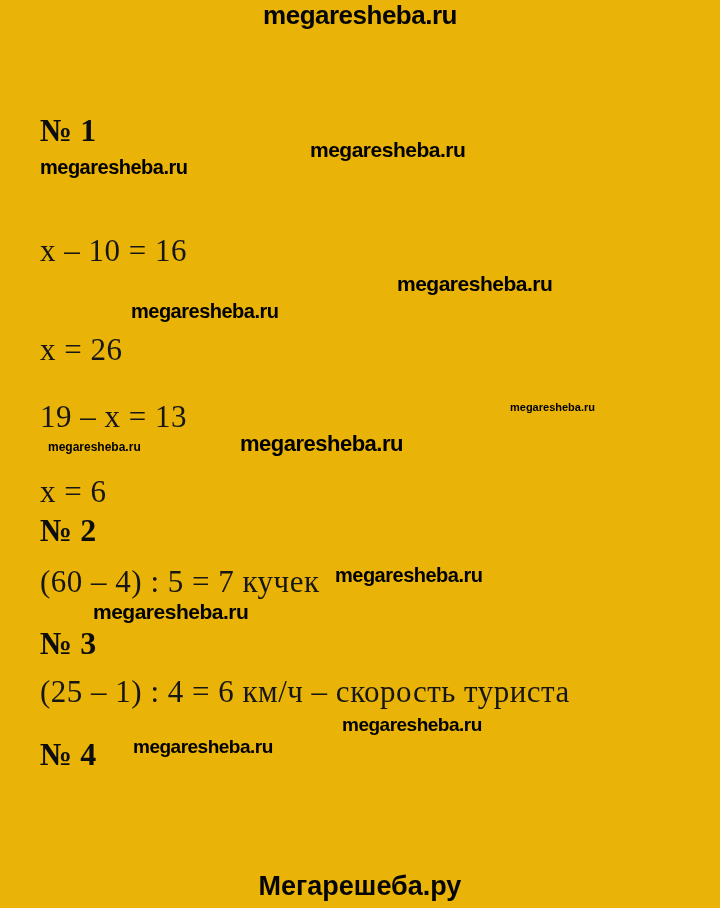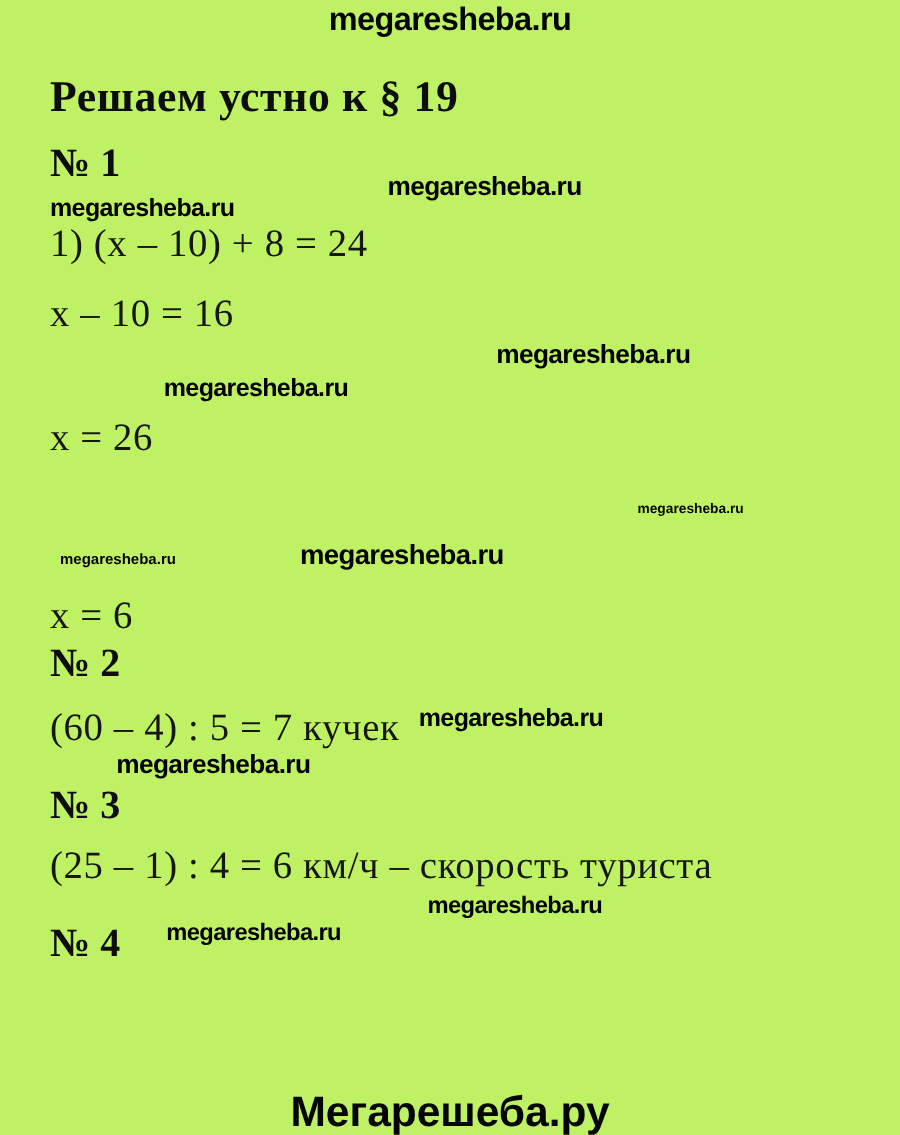--- a/index.html
+++ b/index.html
@@ -4,21 +4,21 @@
 <style>
   html, body {
     margin: 0;
     padding: 0;
     background: #ffffff;
   }
   .page {
     position: relative;
     width: 720px;
     height: 908px;
-    background: #bef264;
+    background: #eab308;
     overflow: hidden;
     font-family: "Liberation Serif", serif;
   }
   
   .eq {
     position: absolute;
     left: 40px;
     font-family: "Liberation Serif", serif;
     font-size: 31px;
     line-height: 1;
@@ -73,43 +73,42 @@
     letter-spacing: -0.5px;
   }
   .footer-brand {
     position: absolute;
     top: 873px;
     left: 0;
     width: 100%;
     text-align: center;
     font-family: "Liberation Sans", sans-serif;
     font-weight: 700;
-    font-size: 34px;
+    font-size: 27px;
     line-height: 1;
     color: #050505;
   }
 </style>
 </head>
 <body>
 
 <div class="page">
 
   <div class="wm-top">megaresheba.ru</div>
 
-  <div class="title">Решаем устно к § 19</div>
 
   <div class="num" style="top:114px;">№ 1</div>
   <div class="wm" style="left:310px; top:139px; font-size:21px;">megaresheba.ru</div>
   <div class="wm" style="left:40px;  top:157px; font-size:20px;">megaresheba.ru</div>
 
-  <div class="eq" style="top:179px;">1) (х – 10) + 8 = 24</div>
   <div class="eq" style="top:235px;">х – 10 = 16</div>
   <div class="wm" style="left:397px; top:273px; font-size:21px;">megaresheba.ru</div>
   <div class="eq" style="top:290px;margin-top:44px;">х = 26</div>
   <div class="wm" style="left:131px; top:301px; font-size:20px;">megaresheba.ru</div>
+  <div class="eq" style="top:401px;">19 – х = 13</div>
   <div class="wm" style="left:510px; top:402px; font-size:11px; letter-spacing:0;">megaresheba.ru</div>
   <div class="wm" style="left:48px;  top:441px; font-size:12px; letter-spacing:0;">megaresheba.ru</div>
   <div class="wm" style="left:240px; top:433px; font-size:22px;">megaresheba.ru</div>
   <div class="eq" style="top:476px;text-align:right;">х = 6</div>
 
   <div class="num" style="top:514px;">№ 2</div>
   <div class="eq" style="top:566px;">(60 – 4) : 5 = 7 кучек</div>
   <div class="wm" style="left:335px; top:565px; font-size:20px;">megaresheba.ru</div>
   <div class="wm" style="left:93px;  top:601px; font-size:21px;">megaresheba.ru</div>
 

